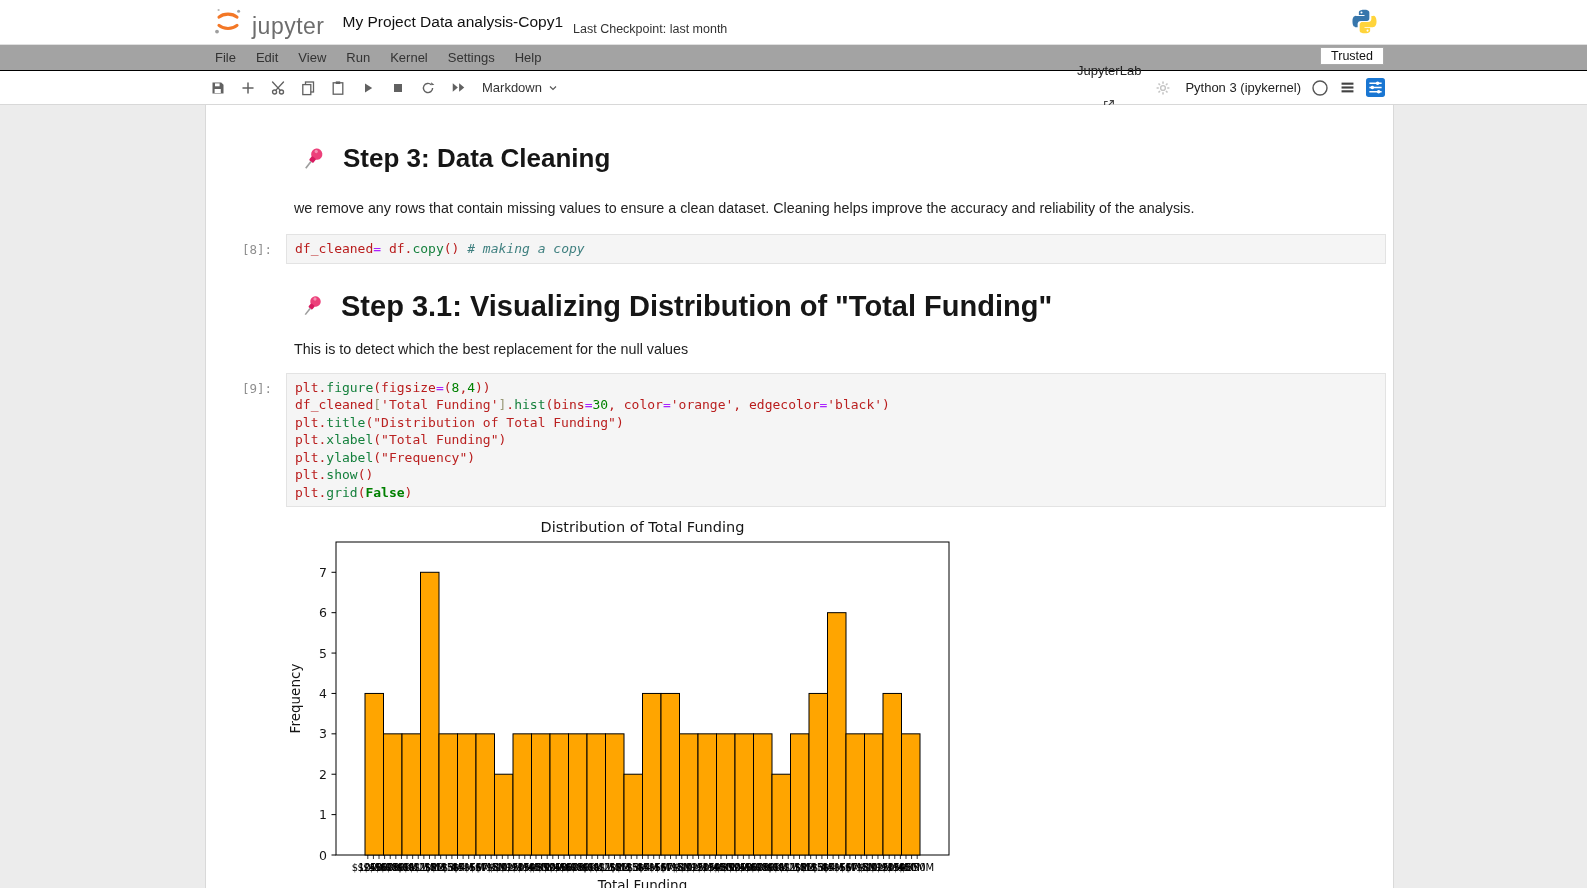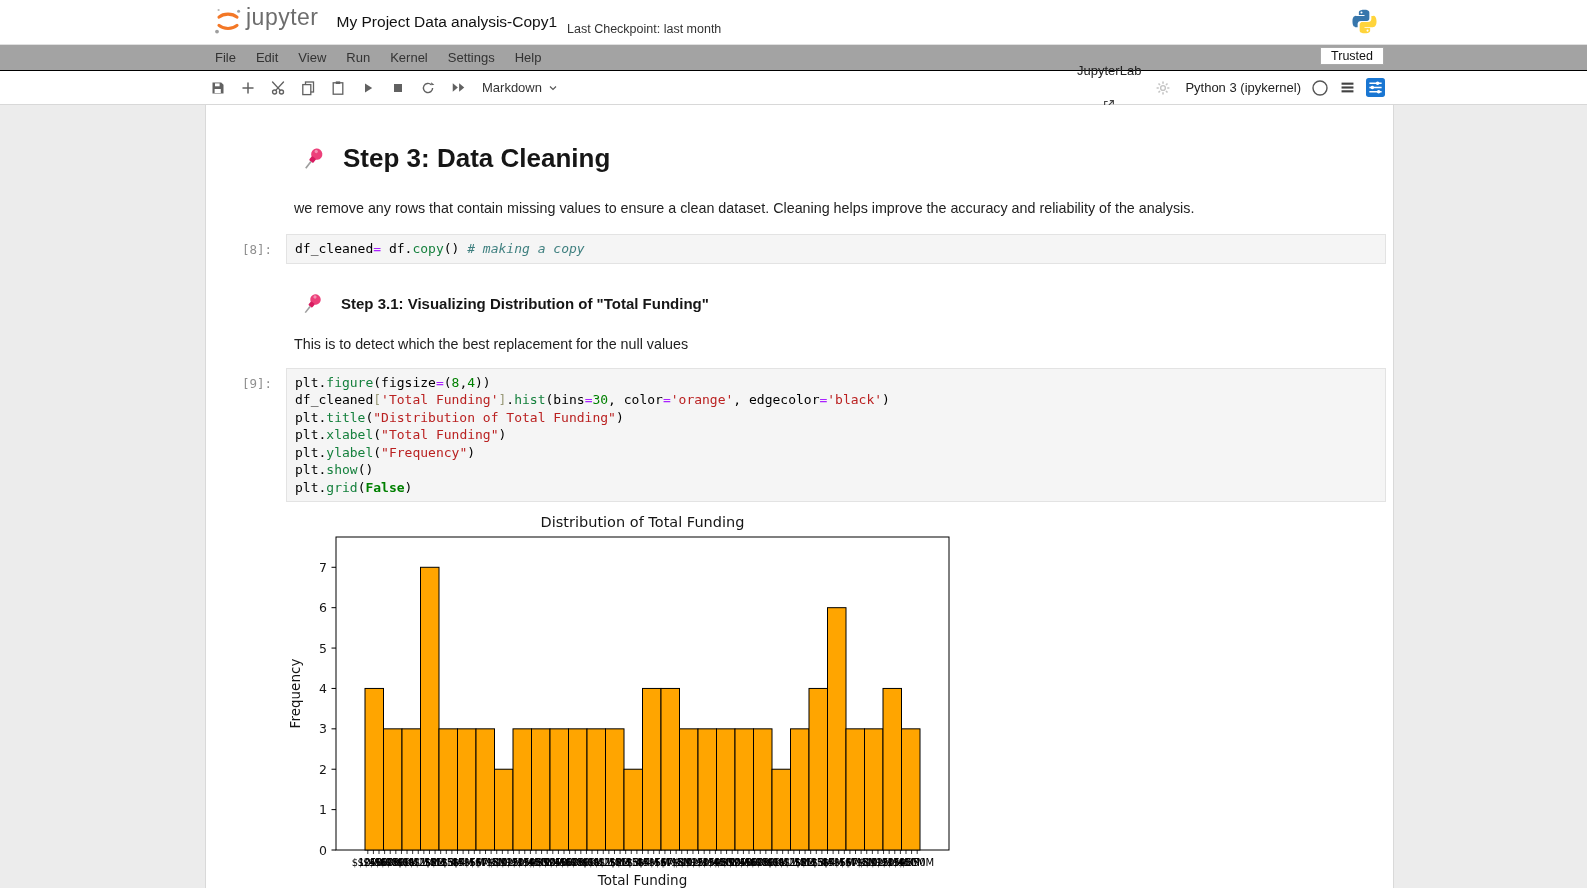--- a/index.html
+++ b/index.html
@@ -2,21 +2,21 @@
 <html><head>
 <meta charset="utf-8">
 <style>
   html,body{margin:0;padding:0;background:#ececec;}
   #app{position:relative;width:1587px;height:888px;overflow:hidden;
        font-family:"Liberation Sans",sans-serif;color:#1e1e1e;background:#ececec;}
 
   
   .topbar{position:absolute;top:0;left:0;right:0;height:44px;background:#fff;
           border-bottom:1px solid #e0e0e0;display:flex;align-items:center;}
-  .logo-wrap{display:flex;align-items:flex-start;margin-left:210px;}
+  .logo-wrap{display:flex;align-items:flex-end;margin-left:210px;gap:6px;}
   .logo-text{font-size:23px;color:#6d6d6d;letter-spacing:.5px;}
   .nb-title{font-size:15.5px;color:#111;margin-left:18px;}
   .checkpoint{font-size:12.5px;color:#333;margin-left:10px;margin-top:14px;}
   .py-logo{position:absolute;right:209px;top:8px;}
 
   
   .menubar{position:absolute;top:45px;left:0;right:0;height:25px;background:#a3a3a3;
            border-bottom:5px solid #000000;display:flex;align-items:center;}
   .menu-item{font-size:13px;color:#333;padding:0 10px;cursor:pointer;}
   .menu-item:first-child{margin-left:205px;}
@@ -36,31 +36,31 @@
   .faded{opacity:.5;}
 
   
   .content{position:absolute;top:105px;left:0;right:0;bottom:0;background:#ececec;}
   .notebook{position:absolute;left:205px;width:1187px;top:0;bottom:0;background:#fff;
             border-left:1px solid #d9d9d9;border-right:1px solid #d9d9d9;overflow:hidden;}
   .nb-inner{padding-top:20px;}
 
   .md-heading-row{display:flex;align-items:center;gap:15px;margin-left:92px;}
   .h1-text{font-size:26px;font-weight:700;color:#161616;}
-  .h2-text{font-size:15px;font-weight:700;color:#161616;}
+  .h2-text{font-size:29px;font-weight:700;color:#161616;}
   .md-para{margin-left:88px;font-size:14.3px;color:#222;}
   .mt-h1{margin-top:18px;}
   .para1{margin-top:26px;}
   .codecell{display:flex;margin-top:18px;}
   .prompt{width:80px;flex:none;text-align:right;padding-right:14px;box-sizing:border-box;
           font-family:"DejaVu Sans Mono",monospace;font-size:12.5px;color:#8f8f8f;padding-top:8px;}
   .editor{flex:1;margin-right:7px;background:#f5f5f5;border:1px solid #e3e3e3;
           padding:5px 8px;font-family:"DejaVu Sans Mono",monospace;font-size:13px;line-height:17.5px;}
   .cm-line{white-space:pre;color:#111;}
-  .tk-p{color:#000000;margin-top:6px;}
+  .tk-p{color:#b91c1c;margin-top:6px;}
   .tk-f{color:#15803d;}
   .tk-o{color:#aa22ff;}
   .tk-n{color:#008000;}
   .tk-s{color:#ba2121;}
   .tk-c{color:#408080;font-style:italic;}
   .tk-k{color:#008000;font-weight:bold;}
   .tk-b{color:#999977;}
 
   .mt-h2{margin-top:26px;}
   .para2{margin-top:18px;}

